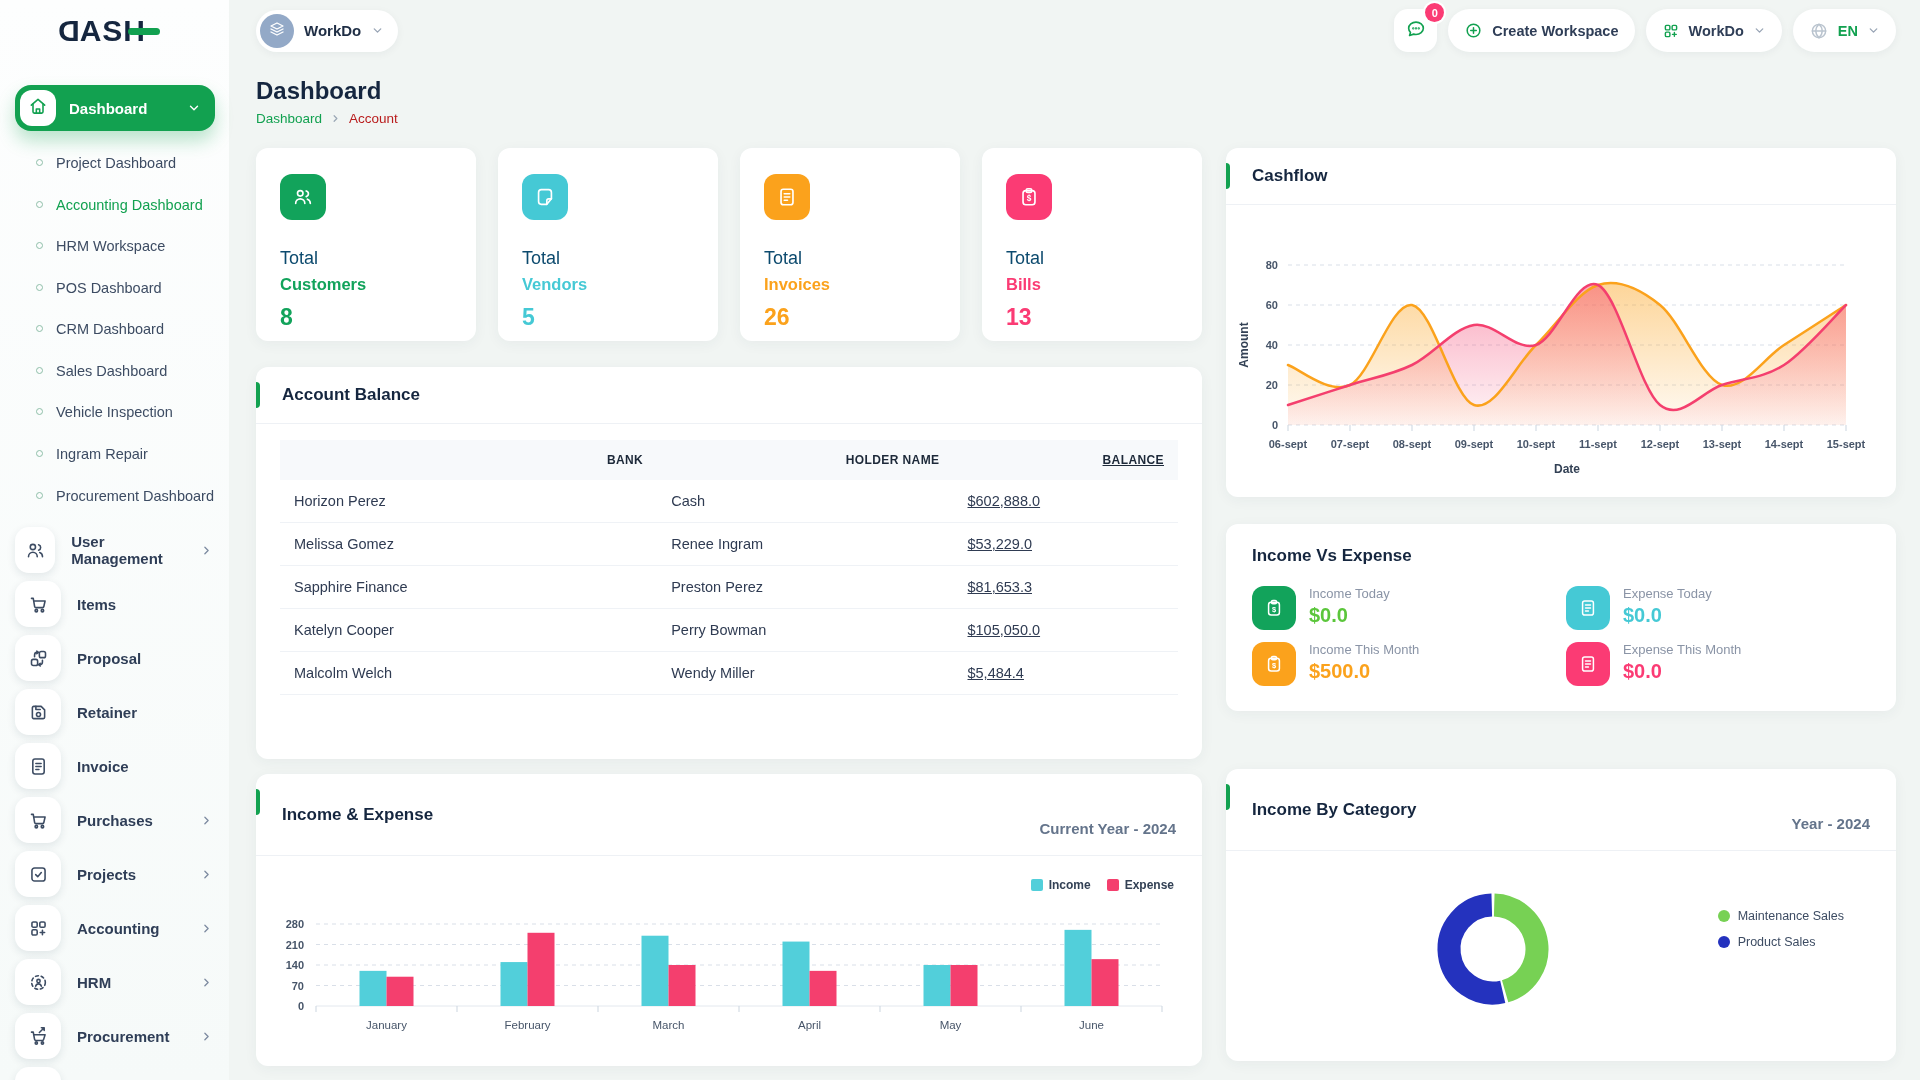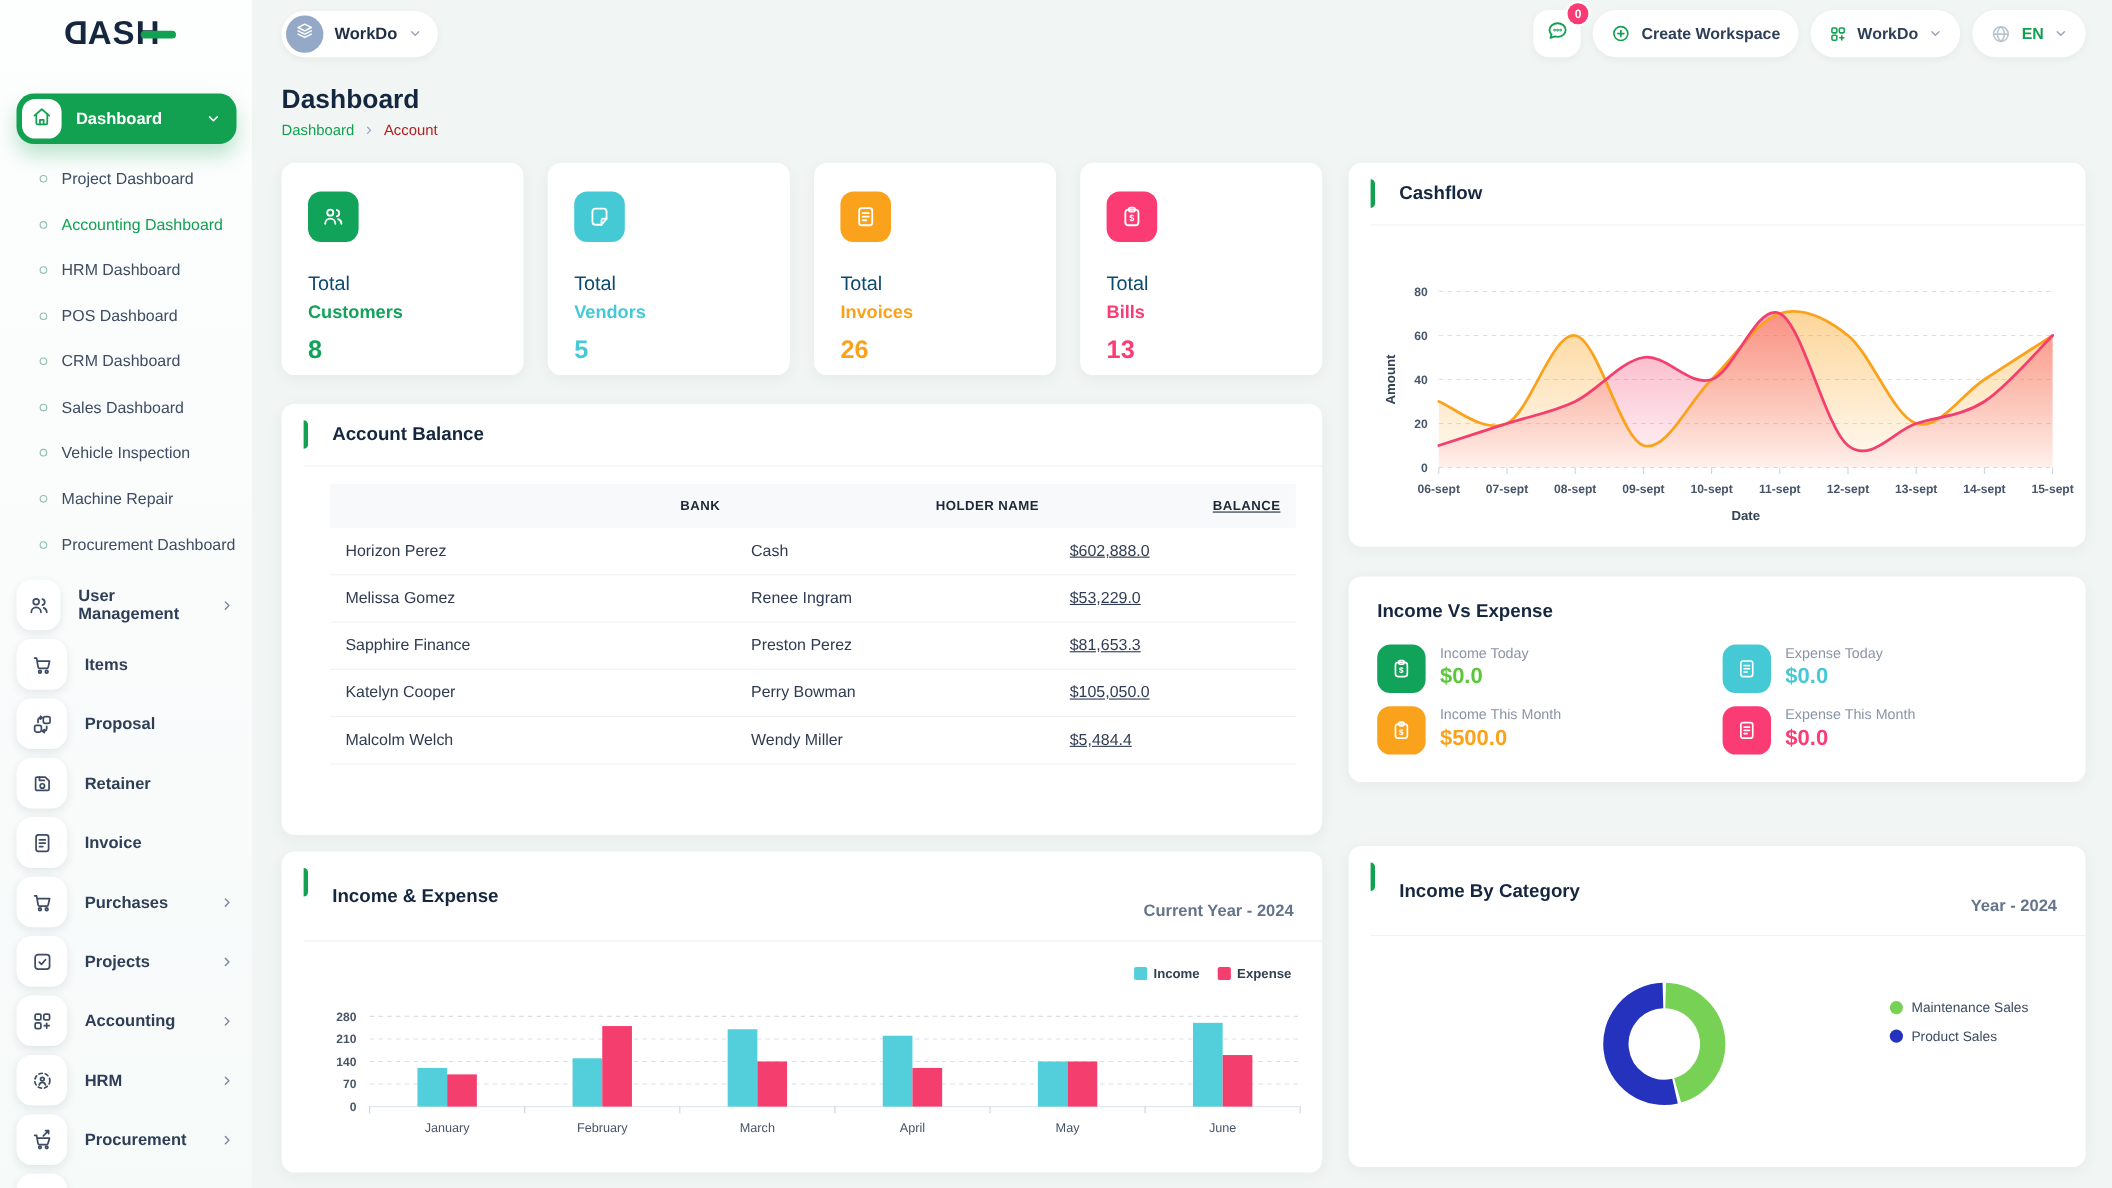--- a/index.html
+++ b/index.html
@@ -44,21 +44,21 @@
 
   .page-title { font-size:24px; font-weight:700; color:#15263F; margin-top:16px; }
   .breadcrumb { display:flex; align-items:center; gap:8px; font-size:13.5px; margin-top:6px; }
   .breadcrumb .crumb-link { color:#12A150; cursor:pointer; }
   .breadcrumb .sep { color:#9AA7B5; display:flex; }
   .breadcrumb .crumb-cur { color:#b91c1c; }
 
   .content { display:flex; gap:24px; margin-top:22px; }
   .col-left { width:946px; flex:0 0 946px; }
   .col-right { width:670px; flex:0 0 670px; }
-  .card { background:#fff; border-radius:12px; box-shadow:0 3px 14px rgba(30,50,70,.05);padding-left:20px; }
+  .card { background:#fff; border-radius:12px; box-shadow:0 3px 14px rgba(30,50,70,.05); }
 
   
   .stats-row { display:flex; gap:22px; margin-bottom:26px; }
   .stat-card { flex:1; height:193px; padding:26px 24px; }
   .stat-icon { width:46px; height:46px; border-radius:12px; display:flex; align-items:center; justify-content:center; color:#fff; margin-bottom:28px; }
   .stat-total { font-size:18px; color:#0c4a6e; margin-bottom:6px; }
   .stat-name { font-size:16.5px; font-weight:700; margin-bottom:10px; }
   .stat-value { font-size:23px; font-weight:700; }
 
   
@@ -132,41 +132,41 @@
         <div class="sub-item">
           <span class="bullet"></span>
           <span class="sub-label">Project Dashboard</span>
         </div>
         <div class="sub-item active">
           <span class="bullet"></span>
           <span class="sub-label">Accounting Dashboard</span>
         </div>
         <div class="sub-item">
           <span class="bullet"></span>
-          <span class="sub-label">HRM Dashboard</span>
+          <span class="sub-label">HRM Workspace</span>
         </div>
         <div class="sub-item">
           <span class="bullet"></span>
           <span class="sub-label">POS Dashboard</span>
         </div>
         <div class="sub-item">
           <span class="bullet"></span>
           <span class="sub-label">CRM Dashboard</span>
         </div>
         <div class="sub-item">
           <span class="bullet"></span>
           <span class="sub-label">Sales Dashboard</span>
         </div>
         <div class="sub-item">
           <span class="bullet"></span>
           <span class="sub-label">Vehicle Inspection</span>
         </div>
         <div class="sub-item">
           <span class="bullet"></span>
-          <span class="sub-label">Machine Repair</span>
+          <span class="sub-label">Ingram Repair</span>
         </div>
         <div class="sub-item">
           <span class="bullet"></span>
           <span class="sub-label">Procurement Dashboard</span>
         </div>
       </nav>
     <nav class="menu-items">
         <div class="menu-item">
           <span class="menu-icon">
             <span style="display: flex;">

